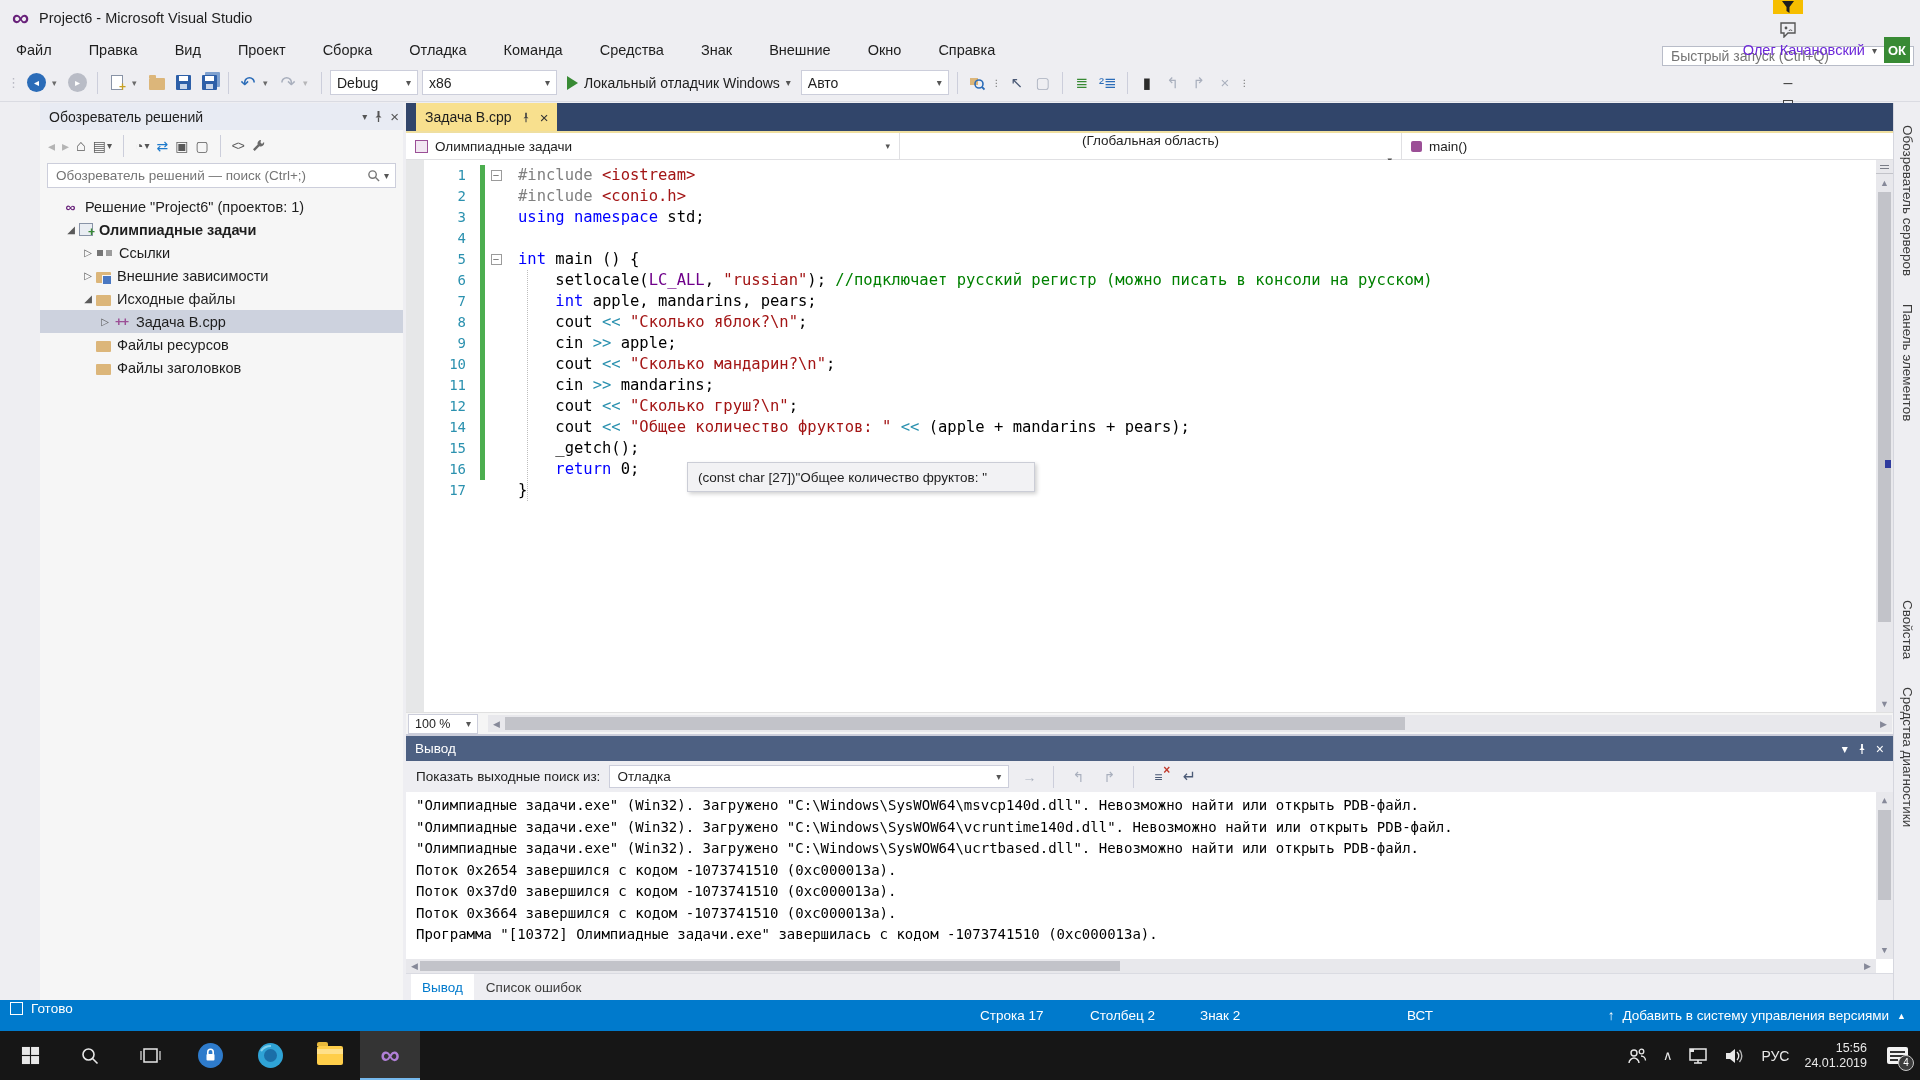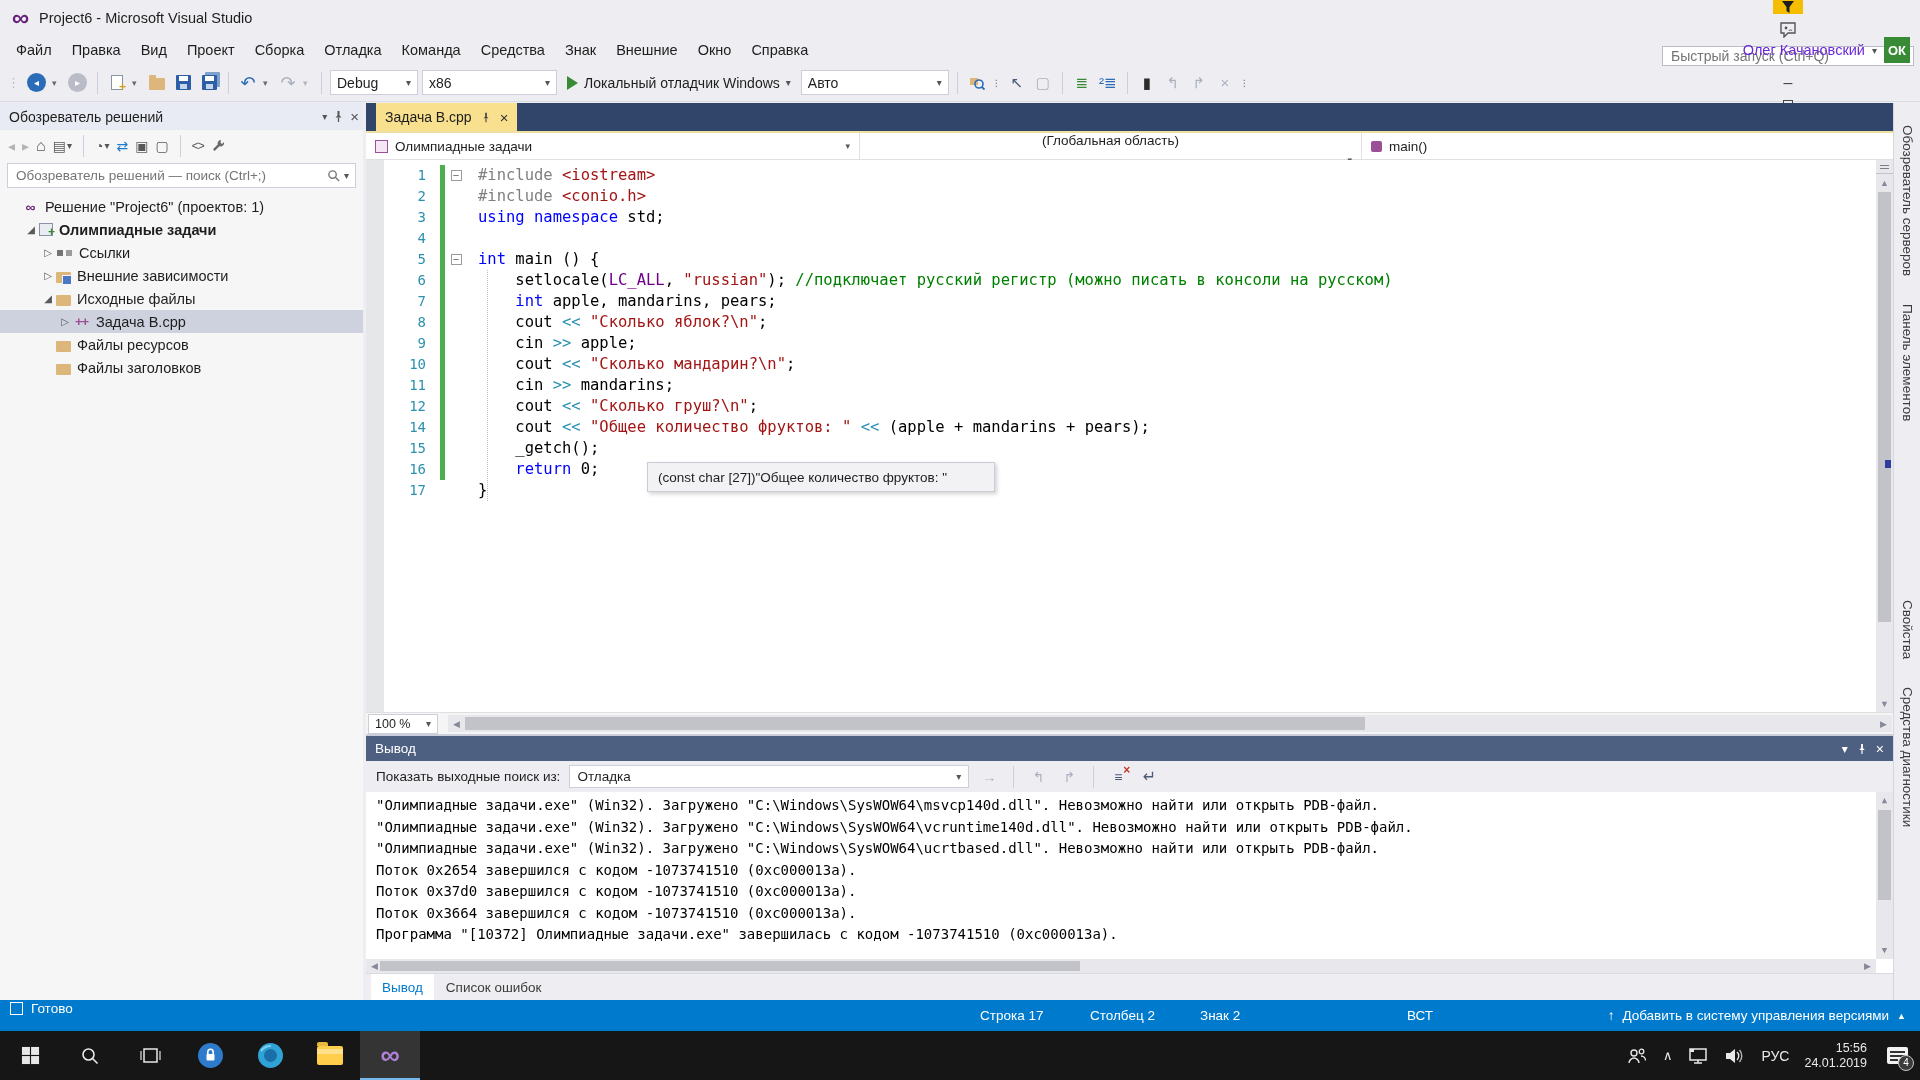--- a/index.html
+++ b/index.html
@@ -46,21 +46,21 @@
   .floppy::before{content:"";position:absolute;top:1px;left:3px;right:3px;height:5px;background:#fff;}
   .floppy::after{content:"";position:absolute;bottom:1px;left:4px;right:4px;height:5px;background:#C9D6EA;}
   .floppy2{box-shadow:3px -3px 0 0 #7FA1CF;}
   .tanfolder{width:16px;height:12px;background:#DCB67A;position:relative;border-radius:1px;margin-top:3px;}
   .tanfolder::before{content:"";position:absolute;top:-3px;left:0;width:7px;height:3px;background:#DCB67A;border-radius:1px 1px 0 0;}
   .newfile{width:12px;height:15px;background:#fff;border:1px solid #8893A6;position:relative;}
   .newfile::after{content:"+";position:absolute;right:-4px;bottom:-5px;color:#C7A023;font-size:12px;font-weight:bold;}
   .grayed{opacity:.42;}
 
   
-  .main{position:absolute;top:103px;bottom:31px;left:0;right:0;display:flex;}
+  .main{position:absolute;top:103px;bottom:31px;left:0;right:0;display:flex;padding-left:40px;}
   .sidebar{width:366px;background:#F6F6F6;border-right:3px solid var(--chrome);display:flex;flex-direction:column;}
   .workspace{flex:1;min-width:0;display:flex;flex-direction:column;background:#fff;}
   .right-strip{width:27px;background:var(--chrome);border-left:1px solid #D5D6DE;display:flex;flex-direction:column;align-items:center;padding-top:10px;}
   .vtab{writing-mode:vertical-rl;font-size:13.5px;color:#3B3B3B;padding:12px 0;margin-bottom:4px;}
   .vtab-gap{margin-top:150px;}
 
   
   .se-title{height:27px;background:#E8EBF3;display:flex;align-items:center;padding:0 4px 0 9px;font-size:14px;color:#1E1E1E;}
   .se-title-icons{margin-left:auto;display:flex;align-items:center;gap:6px;color:#555;}
   .se-toolbar{height:31px;display:flex;align-items:center;gap:7px;padding:0 8px;font-size:14px;color:#444;}
@@ -197,21 +197,21 @@
       </div>
       <div class="winbtn">–</div>
       <div class="winbtn">
           <span class="restore-glyph"></span>
         </div>
       <div class="winbtn" style="font-size:19px;">×</div>
     </div>
   </div>
 
   <div class="menubar">
-    <div style="display:flex;">
+    <div style="display:flex;gap:17px;">
         <div class="menu-item">Файл</div>
         <div class="menu-item">Правка</div>
         <div class="menu-item">Вид</div>
         <div class="menu-item">Проект</div>
         <div class="menu-item">Сборка</div>
         <div class="menu-item">Отладка</div>
         <div class="menu-item">Команда</div>
         <div class="menu-item">Средства</div>
         <div class="menu-item">Знак</div>
         <div class="menu-item">Внешние</div>

